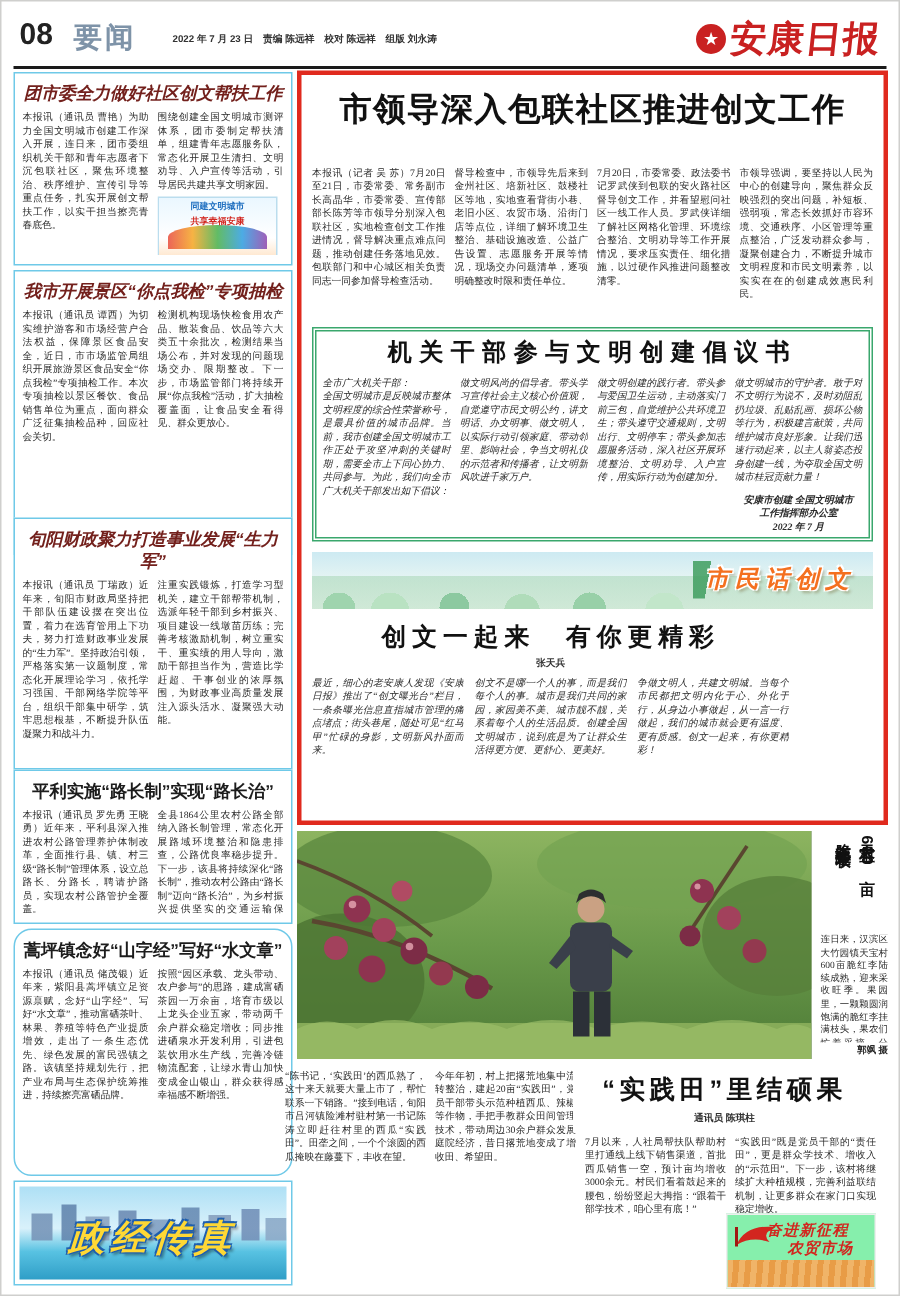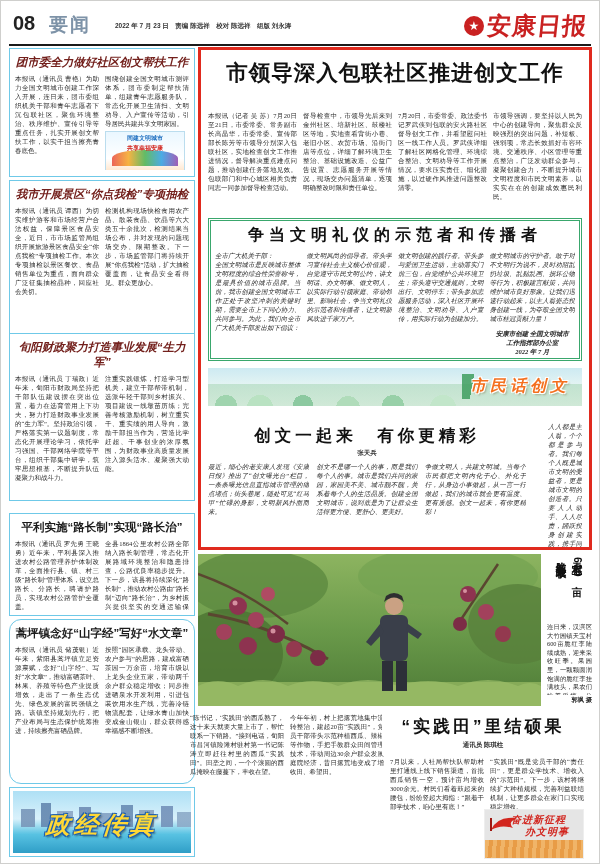--- a/index.html
+++ b/index.html
@@ -69,21 +69,21 @@
       radial-gradient(circle at 95px 21px, #8cc9a0 0 10px, transparent 10px),
       radial-gradient(circle at 140px 24px, #b0dcba 0 12px, transparent 12px),
       radial-gradient(circle at 185px 22px, #98d0a8 0 11px, transparent 11px),
       radial-gradient(circle at 235px 24px, #c2e6ca 0 13px, transparent 13px),
       linear-gradient(180deg,rgba(160,210,175,.5),rgba(160,210,175,.5));
   }
   .cit-ribbon { position:absolute; right:4px; top:6px; padding:2px 8px;
     font:bold italic 16px "Liberation Sans",sans-serif; color:#f4701f; letter-spacing:4px;
     text-shadow:1px 1px 0 #fff,-1px -1px 0 #fff,1px -1px 0 #fff,-1px 1px 0 #fff,2px 2px 2px rgba(90,60,0,.35);
     background:linear-gradient(100deg, rgba(63,158,95,.85) 0 12px, rgba(63,158,95,0) 12px); }
-  .cit-row { display:flex; gap:22px; margin-top:16px; }
+  .cit-row { display:flex; gap:22px; margin-top:5px;flex-direction:column; }
   .cit-left { width:318px; }
   .cit-head { text-align:center; font:bold 16.5px "Liberation Sans",sans-serif; color:#111; letter-spacing:4px; margin:3px 0 2px 0; }
   .cit-byline { text-align:center; font-size:6.5px; color:#333; margin-bottom:4px; font-weight:bold; }
   .cit-cols .colt { height:86px; }
   .cit-side { flex:1; font-size:6.5px; line-height:9px; color:#2a2a2a; text-align:justify; overflow:hidden; height:132px; font-style:italic; }
 
   
   .photo-wrap { position:absolute; left:197px; top:553px; width:343px; height:152px; overflow:hidden; background:#567c3c; }
   .photo-strip { position:absolute; left:546px; top:553px; width:45px; height:152px; }
   .v-head { height:66px; display:flex; flex-direction:row-reverse; justify-content:center; gap:2px; }
@@ -92,21 +92,21 @@
   .credit { font-size:6.3px; color:#2a2a2a; text-align:right; margin-top:1px; font-weight:bold; }
 
   
   .bottom-art { position:absolute; left:189px; top:712px; width:394px; height:146px; }
   .bot-cols { display:flex; gap:6px; height:146px; }
   .bot-cols .colt { height:146px; }
   .bot-cols .colt.short { padding-top:44px; }
   .bot-head-box { position:absolute; right:0; top:0; width:202px; height:42px; background:#fff; text-align:center; }
   .bot-head { font:bold 17px "Liberation Sans",sans-serif; color:#111; letter-spacing:3px; margin-top:2px; }
   .bot-byline { font-size:6.5px; font-weight:bold; color:#333; margin-top:3px; }
-  .promo { position:absolute; right:0; bottom:0; width:100px; height:50px; background:#e5e5e5; border:1px solid #eee; overflow:hidden; }
+  .promo { position:absolute; right:0; bottom:0; width:100px; height:50px; background:#86efac; border:1px solid #eee; overflow:hidden; }
   .promo-flag { position:absolute; left:4px; top:4px; width:30px; height:18px; }
   .promo-l1 { position:absolute; left:26px; top:3px; font:bold italic 10px "Liberation Serif",serif; color:#d2261f; letter-spacing:1px; }
   .promo-l2 { position:absolute; left:40px; top:15px; font:bold italic 10px "Liberation Serif",serif; color:#d2261f; letter-spacing:1px; }
   .promo-field { position:absolute; left:0; right:0; bottom:0; height:18px;
     background:repeating-linear-gradient(95deg,#f0b468 0 4px,#e89c46 4px 8px); }
 </style>
 </head>
 <body>
 
 <div id="page">
@@ -138,21 +138,21 @@
   </div>
 
   <div class="lbox" style="top:179px;height:190px;">
     <div class="l-head maroon">我市开展景区“你点我检”专项抽检</div>
     <div class="cols2">
       <div class="colt" style="height:118px;">本报讯（通讯员 谭西）为切实维护游客和市场经营户合法权益，保障景区食品安全，近日，市市场监管局组织开展旅游景区食品安全“你点我检”专项抽检工作。本次专项抽检以景区餐饮、食品销售单位为重点，面向群众广泛征集抽检品种，回应社会关切。</div>
       <div class="colt" style="height:118px;">检测机构现场快检食用农产品、散装食品、饮品等六大类五十余批次，检测结果当场公布，并对发现的问题现场交办、限期整改。下一步，市场监管部门将持续开展“你点我检”活动，扩大抽检覆盖面，让食品安全看得见、群众更放心。</div>
     </div>
   </div>
 
-  <div class="lbox" style="top:332px;height:168px;">
+  <div class="lbox" style="top:344px;height:168px;">
     <div class="l-head maroon">旬阳财政聚力打造事业发展“生力军”</div>
     <div class="cols2">
       <div class="colt" style="height:145px;">本报讯（通讯员 丁瑞政）近年来，旬阳市财政局坚持把干部队伍建设摆在突出位置，着力在选育管用上下功夫，努力打造财政事业发展的“生力军”。坚持政治引领，严格落实第一议题制度，常态化开展理论学习，依托学习强国、干部网络学院等平台，组织干部集中研学，筑牢思想根基，不断提升队伍凝聚力和战斗力。</div>
       <div class="colt" style="height:145px;">注重实践锻炼，打造学习型机关，建立干部帮带机制，选派年轻干部到乡村振兴、项目建设一线墩苗历练；完善考核激励机制，树立重实干、重实绩的用人导向，激励干部担当作为，营造比学赶超、干事创业的浓厚氛围，为财政事业高质量发展注入源头活水、凝聚强大动能。</div>
     </div>
   </div>
 
   <div class="lbox" style="top:512px;height:103px;">
     <div class="l-head black">平利实施“路长制”实现“路长治”</div>
     <div class="cols2">
@@ -179,21 +179,21 @@
   <div class="redbox">
     <div class="main-head">市领导深入包联社区推进创文工作</div>
     <div class="cols4">
       <div class="colt">本报讯（记者 吴 苏）7月20日至21日，市委常委、常务副市长高晶华，市委常委、宣传部部长陈芳等市领导分别深入包联社区，实地检查创文工作推进情况，督导解决重点难点问题，推动创建任务落地见效。包联部门和中心城区相关负责同志一同参加督导检查活动。</div>
       <div class="colt">督导检查中，市领导先后来到金州社区、培新社区、鼓楼社区等地，实地查看背街小巷、老旧小区、农贸市场、沿街门店等点位，详细了解环境卫生整治、基础设施改造、公益广告设置、志愿服务开展等情况，现场交办问题清单，逐项明确整改时限和责任单位。</div>
       <div class="colt">7月20日，市委常委、政法委书记罗武侠到包联的安火路社区督导创文工作，并看望慰问社区一线工作人员。罗武侠详细了解社区网格化管理、环境综合整治、文明劝导等工作开展情况，要求压实责任、细化措施，以过硬作风推进问题整改清零。</div>
       <div class="colt">市领导强调，要坚持以人民为中心的创建导向，聚焦群众反映强烈的突出问题，补短板、强弱项，常态长效抓好市容环境、交通秩序、小区管理等重点整治，广泛发动群众参与，凝聚创建合力，不断提升城市文明程度和市民文明素养，以实实在在的创建成效惠民利民。</div>
     </div>
 
     <div class="greenbox">
-      <div class="prop-head">争当文明礼仪的示范者和传播者</div>
+      <div class="prop-head">机关干部参与文明创建倡议书</div>
       <div class="cols4 prop-cols">
         <div class="colt kai pre">全市广大机关干部：
 全国文明城市是反映城市整体文明程度的综合性荣誉称号，是最具价值的城市品牌。当前，我市创建全国文明城市工作正处于攻坚冲刺的关键时期，需要全市上下同心协力、共同参与。为此，我们向全市广大机关干部发出如下倡议：</div>
         <div class="colt kai">做文明风尚的倡导者。带头学习宣传社会主义核心价值观，自觉遵守市民文明公约，讲文明话、办文明事、做文明人，以实际行动引领家庭、带动邻里、影响社会，争当文明礼仪的示范者和传播者，让文明新风吹进千家万户。</div>
         <div class="colt kai">做文明创建的践行者。带头参与爱国卫生运动，主动落实门前三包，自觉维护公共环境卫生；带头遵守交通规则，文明出行、文明停车；带头参加志愿服务活动，深入社区开展环境整治、文明劝导、入户宣传，用实际行动为创建加分。</div>
         <div class="colt kai">
           <span>做文明城市的守护者。敢于对不文明行为说不，及时劝阻乱扔垃圾、乱贴乱画、损坏公物等行为，积极建言献策，共同维护城市良好形象。让我们迅速行动起来，以主人翁姿态投身创建一线，为夺取全国文明城市桂冠贡献力量！</span>
           <div class="signature pre">安康市创建 全国文明城市
 工作指挥部办公室
 2022 年 7 月</div>
@@ -291,18 +291,18 @@
       <div class="bot-head">“实践田”里结硕果</div>
       <div class="bot-byline">通讯员 陈琪柱</div>
     </div>
 
     <div class="promo">
       <svg class="promo-flag" viewBox="0 0 30 18">
         <path d="M2,16 Q8,2 28,4 Q18,8 24,14 Q12,10 2,16 Z" fill="#d2261f"></path>
         <rect x="1" y="4" width="2" height="13" fill="#a01812"></rect>
       </svg>
       <div class="promo-l1">奋进新征程</div>
-      <div class="promo-l2">办文明事</div>
+      <div class="promo-l2">农贸市场</div>
       <div class="promo-field"></div>
     </div>
   </div>
 
 </div>
 
 </body></html>

